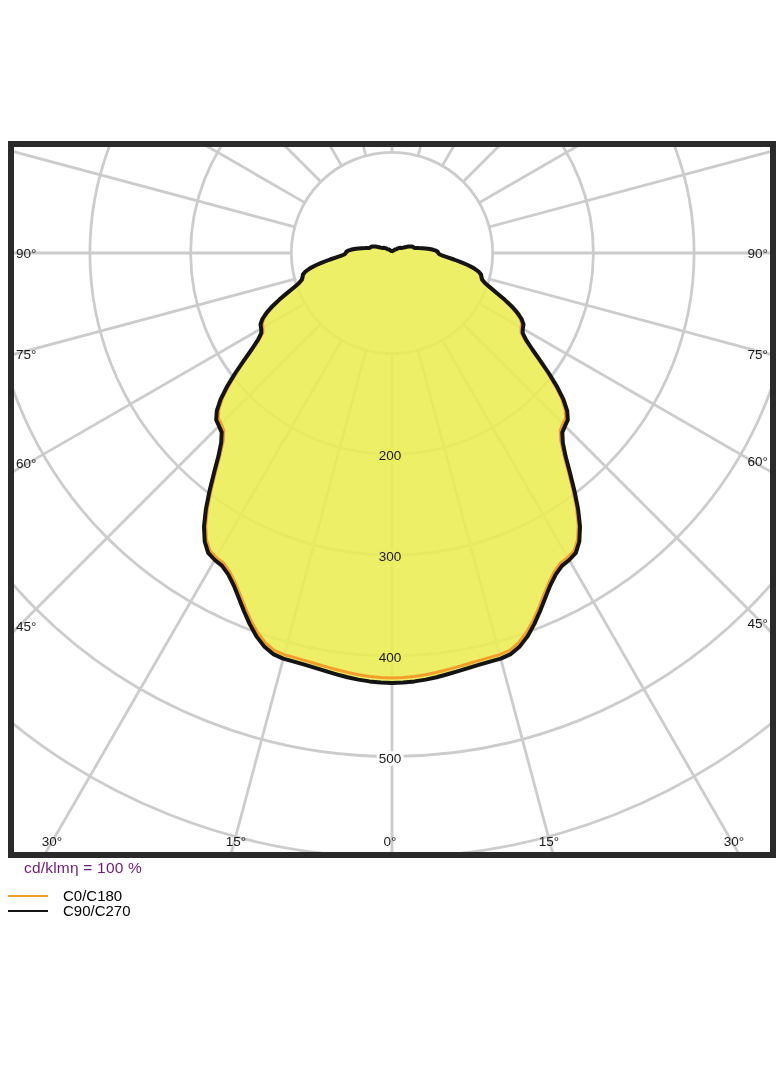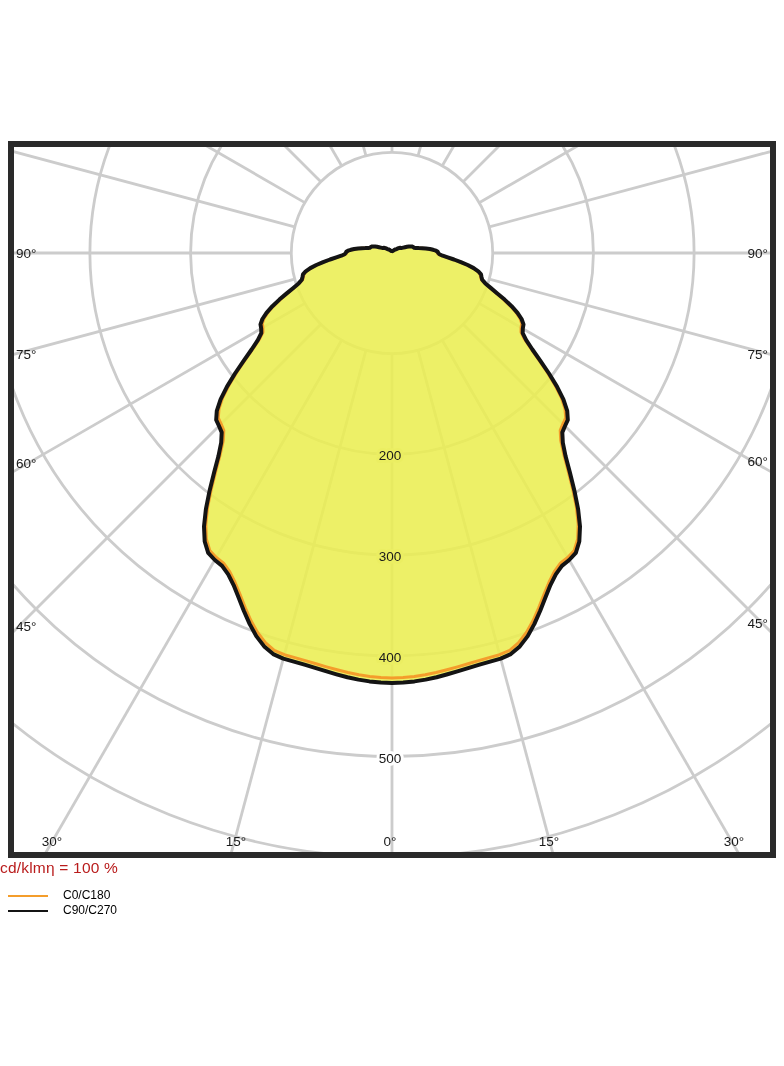--- a/index.html
+++ b/index.html
@@ -3,27 +3,27 @@
 <meta charset="utf-8">
 <style>
   html,body{margin:0;padding:0;background:#ffffff;}
   .stage{
     position:relative;width:784px;height:1066px;background:#ffffff;overflow:hidden;
     font-family:"Liberation Sans","DejaVu Sans",sans-serif;
     text-decoration:underline;
   }
   #polar-svg{position:absolute;left:0;top:0;}
   .caption{
-    position:absolute;left:0;top:859px;font-size:15.5px;color:#b91c1c;
+    position:absolute;left:24px;top:859px;font-size:15.5px;color:#701a75;
     letter-spacing:0.2px;white-space:pre;
   }
   .legend{position:absolute;left:8px;top:888px;}
   .legend-row{display:flex;align-items:center;height:15px;}
   .legend-swatch{width:40px;height:0;border-top:2px solid #000;margin-right:15px;flex:0 0 auto;}
-  .legend-label{font-size:12px;color:#000;line-height:15px;}
+  .legend-label{font-size:15px;color:#000;line-height:15px;}
   text{font-family:"Liberation Sans","DejaVu Sans",sans-serif;}
 </style>
 </head>
 <body>
 
 <div class="stage">
   <svg id="polar-svg" width="784" height="1066" viewBox="0 0 784 1066">
       <defs>
         <clipPath id="plotclip">
           <rect x="14" y="147" width="756" height="705"></rect>

